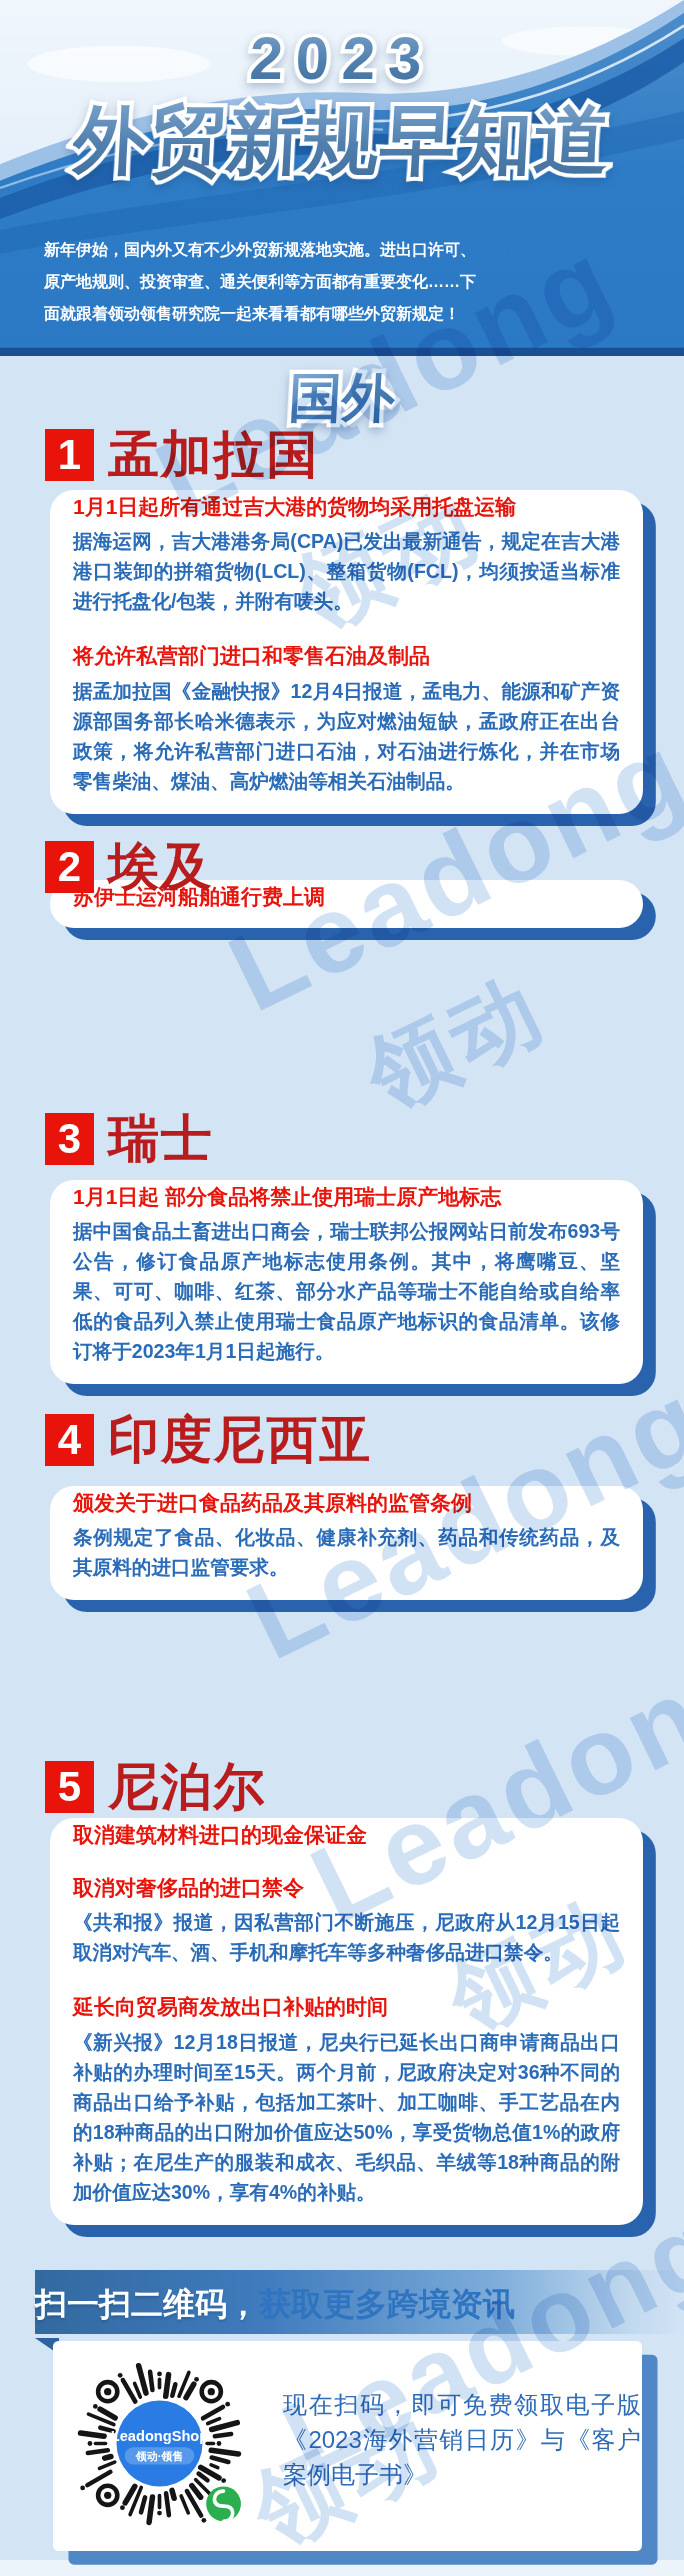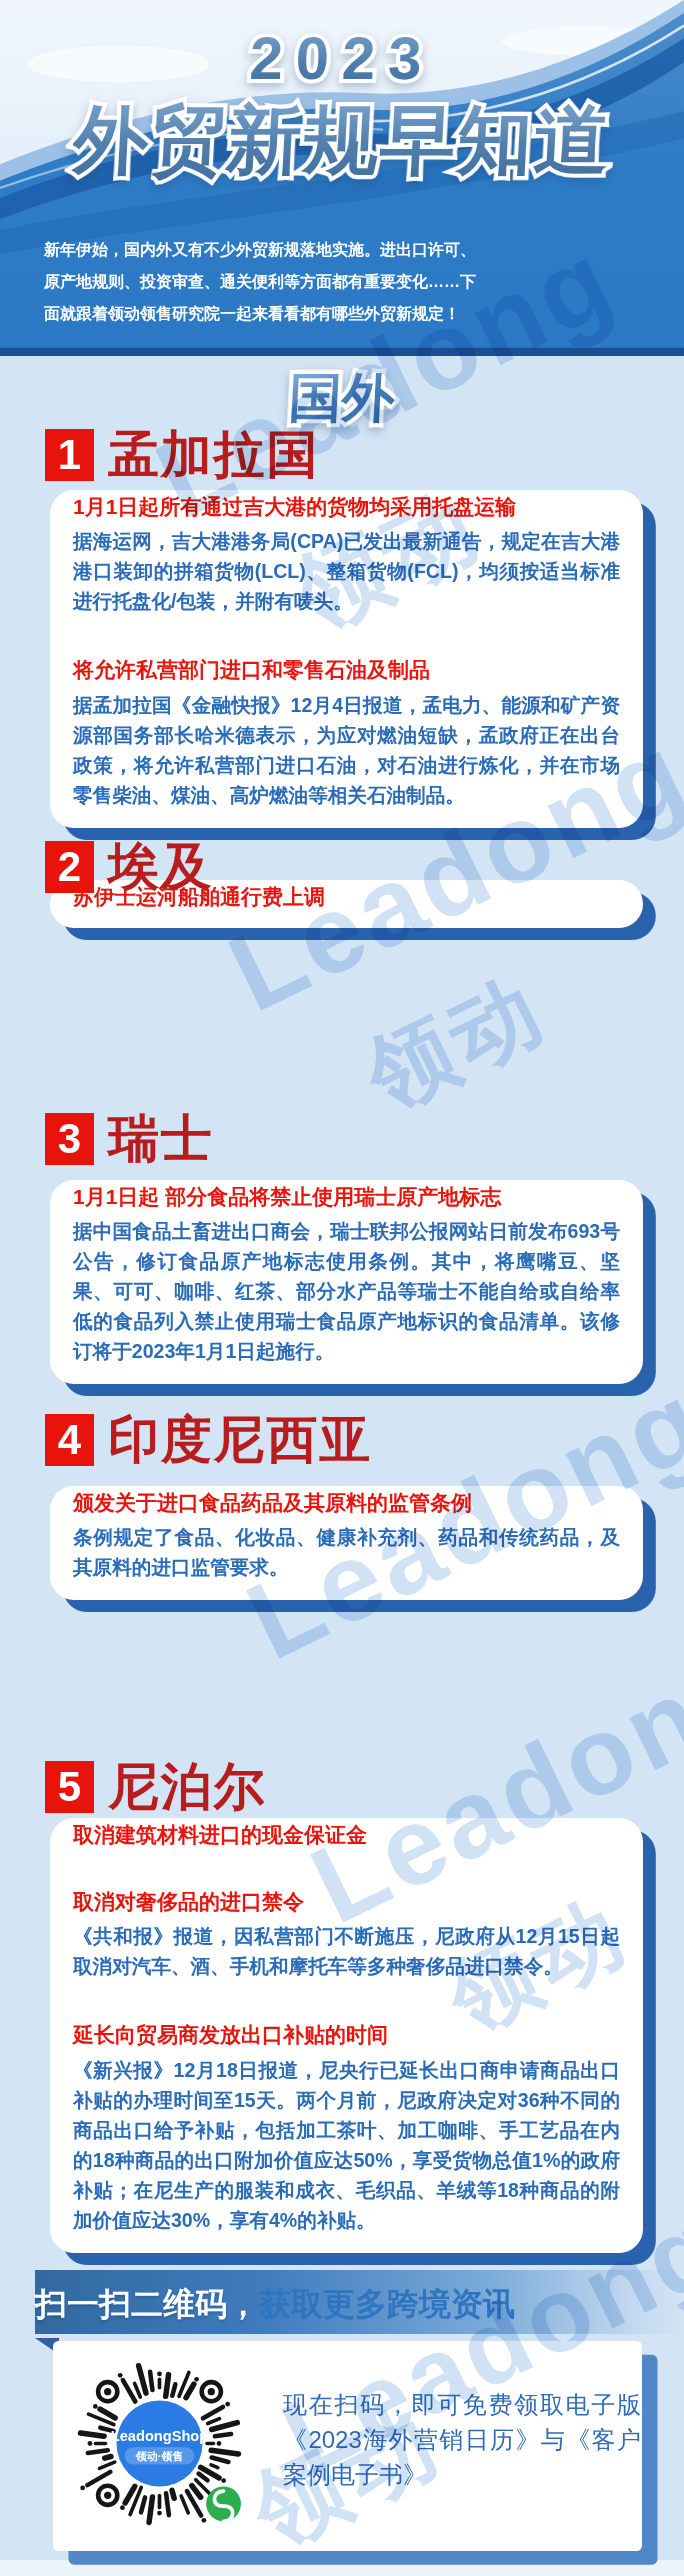--- a/index.html
+++ b/index.html
@@ -27,21 +27,21 @@
   .overseas .t-fill{background:linear-gradient(160deg,#8db3da 0%,#4a80b8 45%,#2f6aa8 100%);
       -webkit-background-clip:text;background-clip:text;color:transparent;}
 
   
   .badge{position:absolute;left:45px;width:49px;height:52px;background:#e8140c;color:#ffffff;
       font-size:42px;font-weight:800;display:flex;align-items:center;justify-content:center;z-index:3;}
   .country{position:absolute;left:108px;height:52px;line-height:52px;font-size:51px;font-weight:900;
       color:#b91c1c;z-index:3;letter-spacing:1.8px;}
   .card{position:absolute;left:50px;width:593px;background:#ffffff;border-radius:24px;
       padding:3px 23px 18px 23px;box-shadow:12.8px 12px 0 #2a63ad;z-index:2;}
-  .item + .item{margin-top:40px;}
+  .item + .item{margin-top:26px;}
   .item-heading{color:#e8150d;font-size:21px;font-weight:800;line-height:27px;}
   .item-body{margin-top:6.4px;color:#2a6cb8;font-size:19.6px;font-weight:700;line-height:30px;
       text-align:justify;}
   .item-body:empty{display:none;margin:0;}
 
   
   .wm{position:absolute;z-index:6;pointer-events:none;color:#c6dbf1;mix-blend-mode:multiply;
       opacity:.8;font-weight:700;letter-spacing:4.6px;transform-origin:left top;white-space:nowrap;}
 
   

